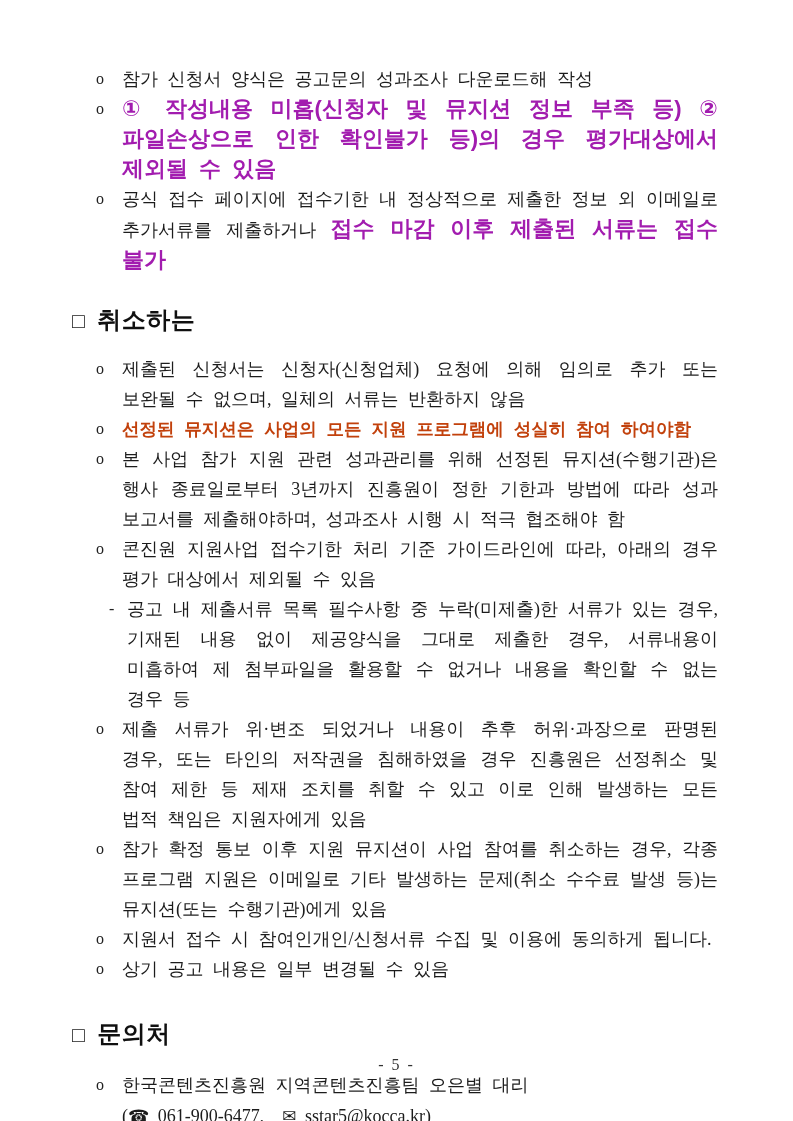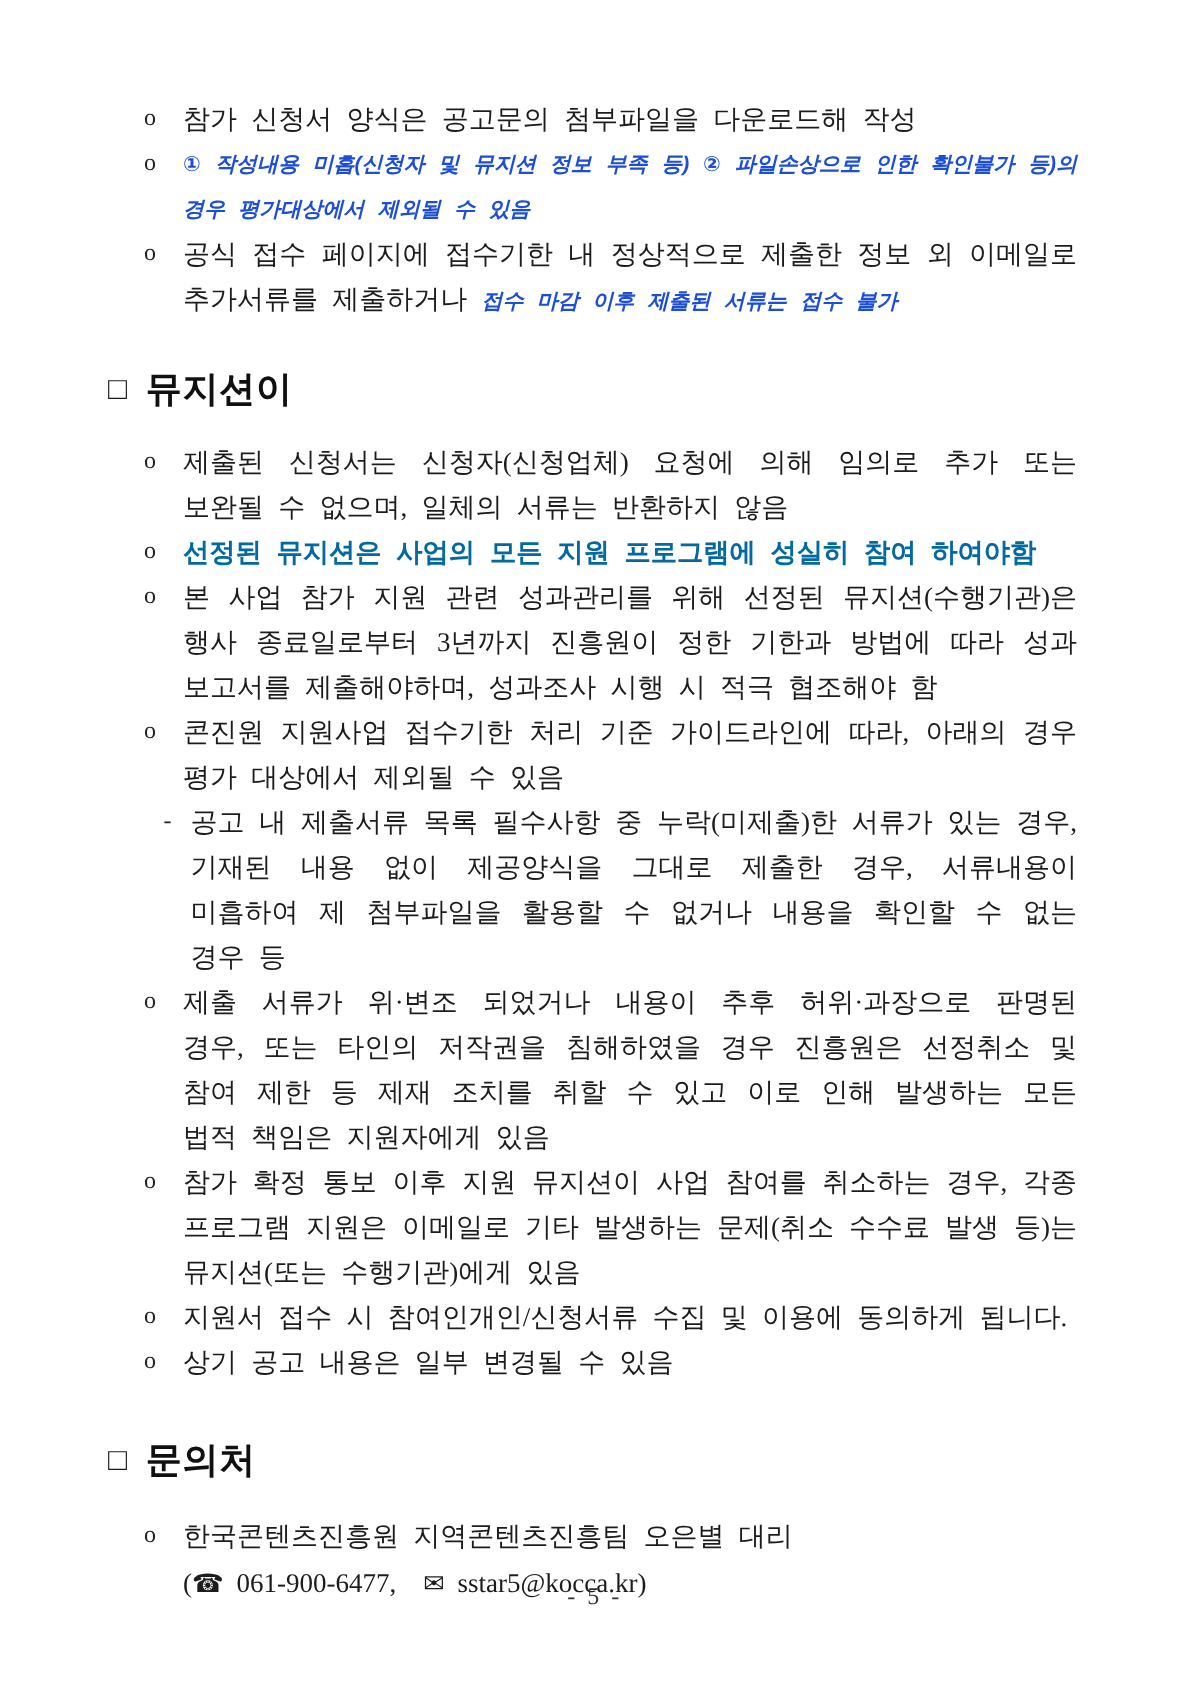--- a/index.html
+++ b/index.html
@@ -33,29 +33,28 @@
     flex: 1;
     text-align: justify;
     word-break: keep-all;
     word-spacing: 5px;
   }
   .item.sub { margin-left: 13px; }
   .item.sub .marker { flex: 0 0 18px; width: 18px; }
   .b {
     font-weight: 700;
     font-family: "Liberation Sans", "DejaVu Sans", sans-serif;
-    font-size: 14px;
-    color: #1d4ed8;
-    font-style: italic;
+    font-size: 22px;
+    color: #a21caf;
   }
   .red {
     font-weight: 700;
     font-family: "Liberation Sans", "DejaVu Sans", sans-serif;
     font-size: 17.5px;
-    color: #0369a1;
+    color: #c2410c;
   }
   .section-header {
     display: flex;
     align-items: center;
     margin-left: -24px;
     font-family: "Liberation Sans", "DejaVu Sans", sans-serif;
     font-weight: 700;
     font-size: 24px;
     color: #101010;
     letter-spacing: 0.5px;
@@ -90,35 +89,35 @@
 </style>
 </head>
 <body>
 
 <div class="page">
   <div class="content">
 
     <div>
       <div class="item">
         <span class="marker">o</span>
-        <span class="itext">참가 신청서 양식은 공고문의 첨부파일을 다운로드해 작성</span>
+        <span class="itext">참가 신청서 양식은 공고문의 성과조사 다운로드해 작성</span>
       </div>
       <div class="item">
         <span class="marker">o</span>
         <span class="itext b">① 작성내용 미흡(신청자 및 뮤지션 정보 부족 등) ② 파일손상으로 인한 확인불가 등)의 경우 평가대상에서 제외될 수 있음</span>
       </div>
       <div class="item">
         <span class="marker">o</span>
         <span class="itext"><span>공식 접수 페이지에 접수기한 내 정상적으로 제출한 정보 외 이메일로 추가서류를 제출하거나 </span> <span class="b">접수 마감 이후 제출된 서류는 접수 불가</span></span>
       </div>
     </div>
 
     <div class="section-header etc-header">
       <span class="square">□</span>
-      <span>뮤지션이</span>
+      <span>취소하는</span>
     </div>
 
     <div>
       <div class="item">
         <span class="marker">o</span>
         <span class="itext">제출된 신청서는 신청자(신청업체) 요청에 의해 임의로 추가 또는 보완될 수 없으며, 일체의 서류는 반환하지 않음</span>
       </div>
       <div class="item">
         <span class="marker">o</span>
         <span class="itext red">선정된 뮤지션은 사업의 모든 지원 프로그램에 성실히 참여 하여야함</span>

